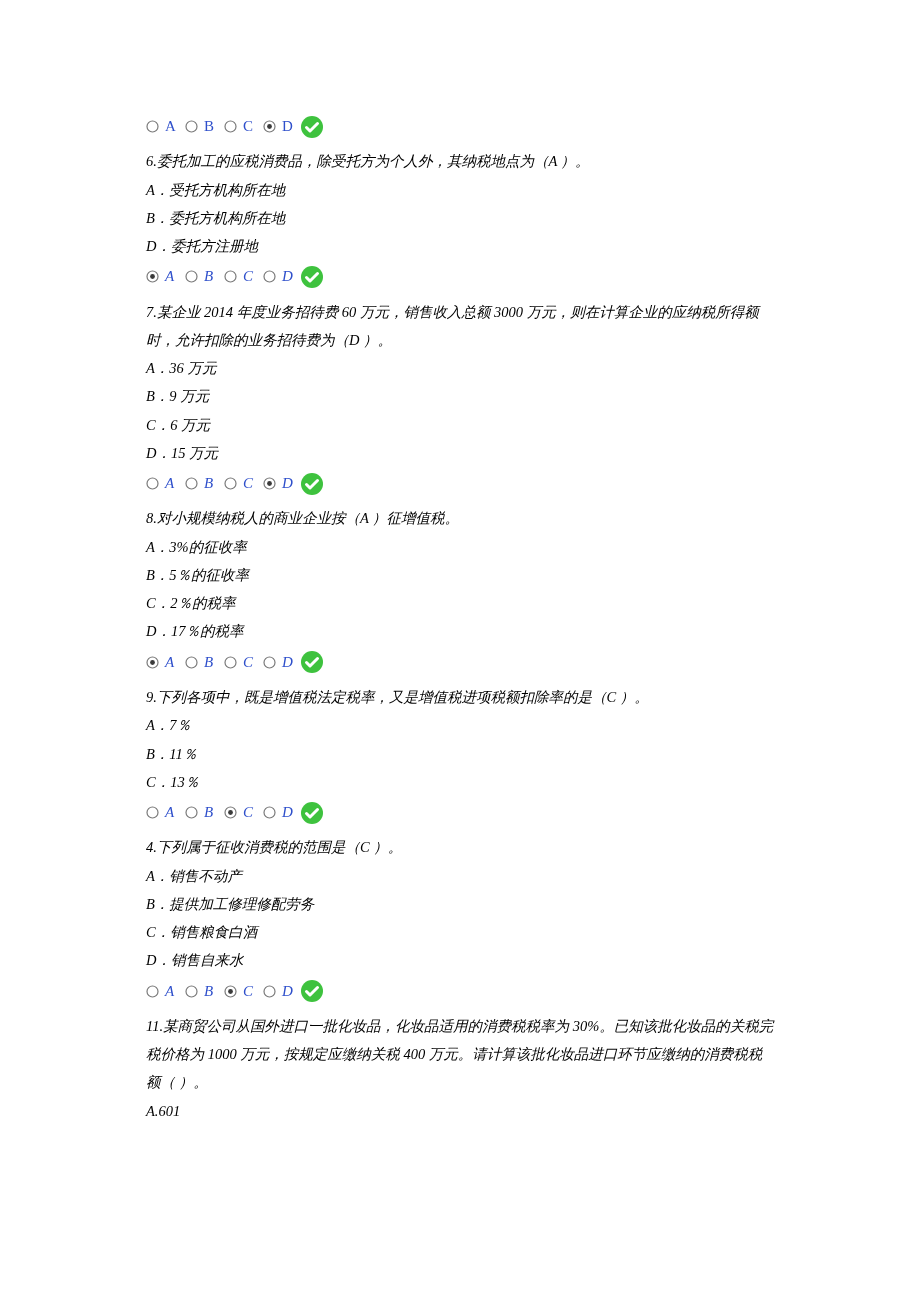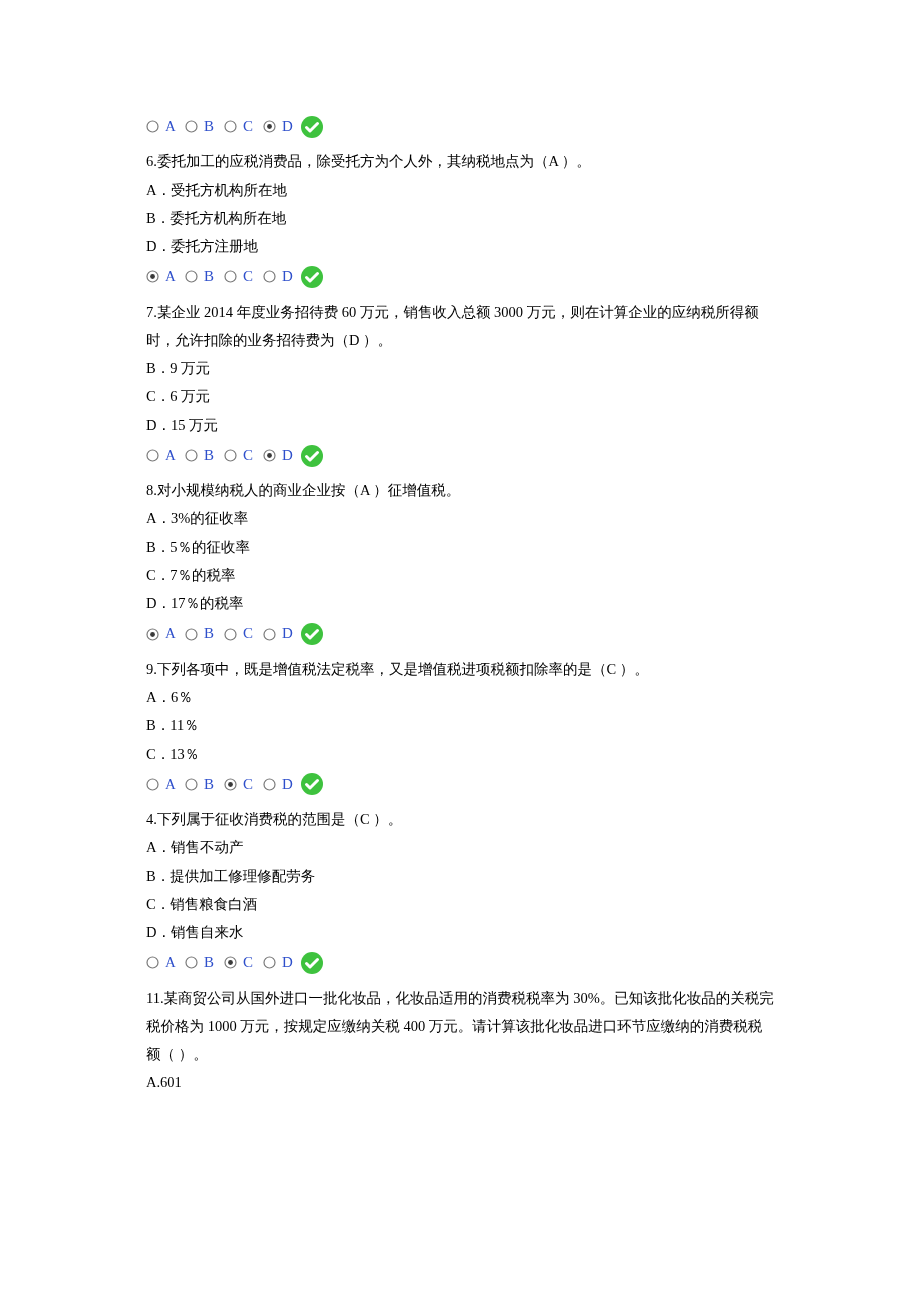--- a/index.html
+++ b/index.html
@@ -6,21 +6,21 @@
     font-family: "SimSun", "宋体", serif;
     font-size: 14.5px;
     line-height: 1.95;
     color: #000;
     background: #fff;
     margin: 0;
     padding: 110px 146px 40px 146px;
     width: 920px;
     box-sizing: border-box;
   }
-  .question-block { margin-bottom: 4px; }
+  .question-block { margin-bottom: 4px; font-style: italic; }
   .q-text, .opt { margin: 0; }
   .answer-row {
     display: flex;
     align-items: center;
     gap: 0;
     margin: 2px 0 6px 0;
   }
   .radio {
     display: inline-block;
     width: 13px;
@@ -98,20 +98,21 @@
     <span class="opt-label">D</span>
     <svg class="check" viewBox="0 0 24 24">
         <circle class="bg" cx="12" cy="12" r="11"></circle>
         <path class="tick" d="M6.5 12.5 L10 16 L17.5 8.5"></path>
       </svg>
   </div>
 </div>
 
 <div class="question-block">
   <p class="q-text">7.某企业 2014 年度业务招待费 60 万元，销售收入总额 3000 万元，则在计算企业的应纳税所得额时，允许扣除的业务招待费为（D  ）。</p>
+  <p class="opt">A．36 万元</p>
   <p class="opt">B．9 万元</p>
   <p class="opt">C．6 万元</p>
   <p class="opt">D．15 万元</p>
   <div class="answer-row">
     <svg class="radio">
         <circle class="outer" cx="6.5" cy="6.5" r="5.5"></circle>
       </svg>
     <span class="opt-label">A</span>
     <svg class="radio">
         <circle class="outer" cx="6.5" cy="6.5" r="5.5"></circle>
@@ -130,21 +131,21 @@
         <circle class="bg" cx="12" cy="12" r="11"></circle>
         <path class="tick" d="M6.5 12.5 L10 16 L17.5 8.5"></path>
       </svg>
   </div>
 </div>
 
 <div class="question-block">
   <p class="q-text">8.对小规模纳税人的商业企业按（A  ）征增值税。</p>
   <p class="opt">A．3%的征收率</p>
   <p class="opt">B．5％的征收率</p>
-  <p class="opt">C．7％的税率</p>
+  <p class="opt">C．2％的税率</p>
   <p class="opt">D．17％的税率</p>
   <div class="answer-row">
     <svg class="radio">
         <circle class="outer" cx="6.5" cy="6.5" r="5.5"></circle>
         <circle class="dot" cx="6.5" cy="6.5" r="2.4"></circle>
       </svg>
     <span class="opt-label">A</span>
     <svg class="radio">
         <circle class="outer" cx="6.5" cy="6.5" r="5.5"></circle>
       </svg>
@@ -159,21 +160,21 @@
     <span class="opt-label">D</span>
     <svg class="check" viewBox="0 0 24 24">
         <circle class="bg" cx="12" cy="12" r="11"></circle>
         <path class="tick" d="M6.5 12.5 L10 16 L17.5 8.5"></path>
       </svg>
   </div>
 </div>
 
 <div class="question-block">
   <p class="q-text">9.下列各项中，既是增值税法定税率，又是增值税进项税额扣除率的是（C  ）。</p>
-  <p class="opt">A．6％</p>
+  <p class="opt">A．7％</p>
   <p class="opt">B．11％</p>
   <p class="opt">C．13％</p>
   <div class="answer-row">
     <svg class="radio">
         <circle class="outer" cx="6.5" cy="6.5" r="5.5"></circle>
       </svg>
     <span class="opt-label">A</span>
     <svg class="radio">
         <circle class="outer" cx="6.5" cy="6.5" r="5.5"></circle>
       </svg>

